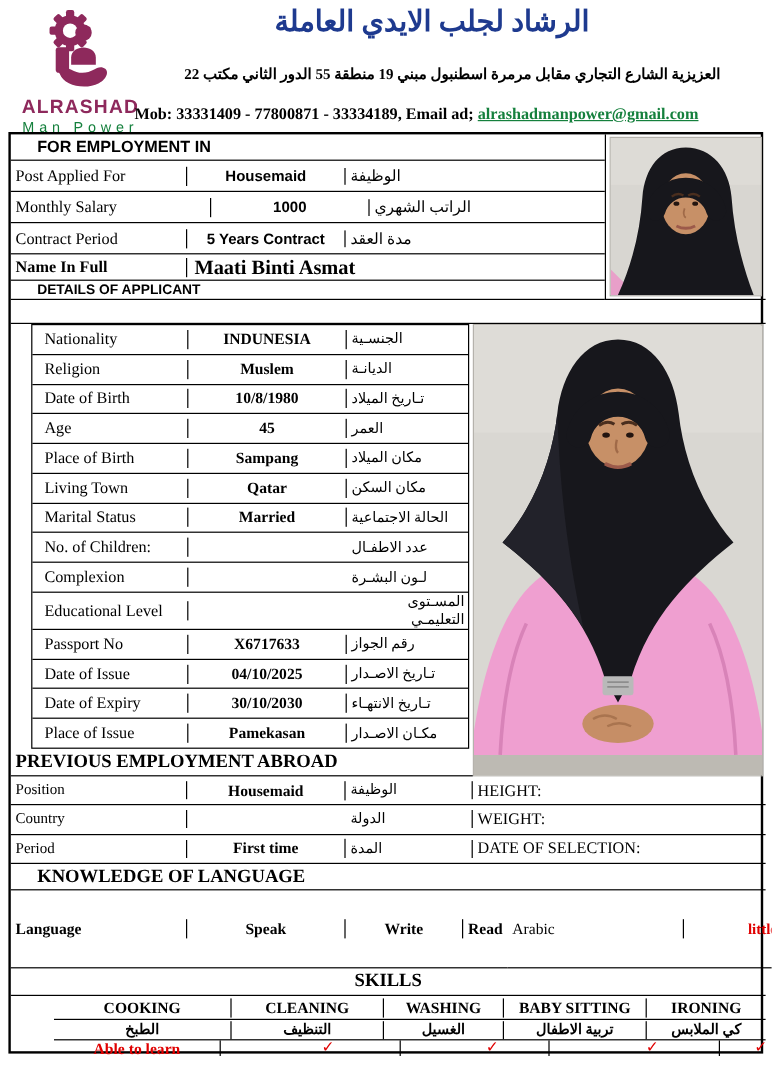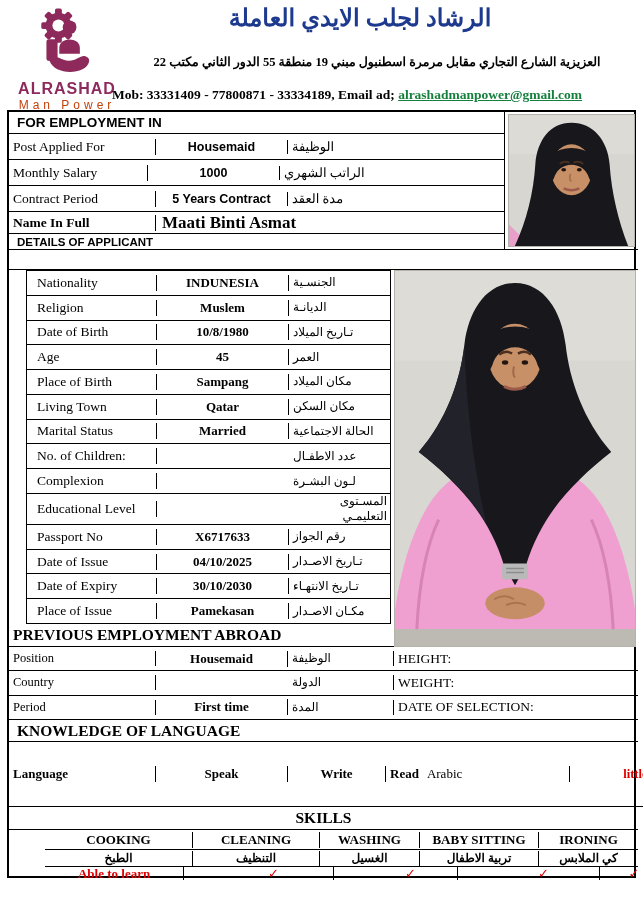--- a/index.html
+++ b/index.html
@@ -7,41 +7,41 @@
   .page {
     position: relative; width: 643px; height: 903px; background: #fff;
     font-family: "Liberation Serif", serif; color: #000; overflow: hidden;
   }
   .abs { position: absolute; }
   .sans { font-family: "Liberation Sans", sans-serif; }
 
   
   .logo { position: absolute; left: 12px; top: 5px; width: 110px; text-align: center; }
   .logo-name { font-family: "Liberation Sans", sans-serif; font-weight: bold; font-size: 16px; letter-spacing: 1px; color: #8e295c; line-height: 1.05; }
-  .logo-sub  { font-family: "Liberation Sans", sans-serif; font-size: 12px; letter-spacing: 4px; color: #c2410c; }
+  .logo-sub  { font-family: "Liberation Sans", sans-serif; font-size: 12px; letter-spacing: 4px; color: #15803d; }
   .title-ar { position: absolute; left: 145px; top: 4px; width: 430px; text-align: center;
               font-size: 24px; font-weight: bold; color: #1e3a8f; direction: rtl; }
   .addr-ar  { position: absolute; left: 118px; top: 54px; width: 518px; text-align: center;
               font-size: 12.5px; font-weight: bold; direction: rtl; }
   .mob-line { position: absolute; left: 112px; top: 87px; width: 528px;
               font-size: 13.5px; font-weight: bold; white-space: nowrap; }
   .email { text-decoration: underline; color: #15803d; cursor: pointer; }
 
   
   .form { position: absolute; left: 7px; top: 110px; width: 629px; height: 768px;
           border: 2px solid #000; background: #fff; }
 
   .row  { display: flex; border-bottom: 1px solid #000; align-items: center; }
   .cell { border-right: 1px solid #000; display: flex; align-items: center;
           padding: 0 4px; font-size: 13.5px; overflow: hidden; }
   .cell:last-child { border-right: none; }
   .lab { }
   .val { justify-content: center; font-weight: bold; }
   .ar  { justify-content: flex-end; direction: rtl; font-size: 13px; }
-  .sec-hdr { border-bottom: 1px solid #000; display: flex; align-items: center; padding: 0 8px;
+  .sec-hdr { border-bottom: 1px solid #000; display: flex; align-items: center; padding: 0 22px;
              font-weight: bold; }
 
   .emp-block { left: 0; top: 0; width: 495px; }
   .emp-title { height: 22px; font-size: 13.5px; }
   .emp-row { height: 26px; }
   .name-row { height: 22px; }
   .name-val { font-size: 17px; font-weight: bold; padding-left: 6px; }
   .details-title { height: 16px; font-size: 11.5px; border-bottom: 1px solid #000; }
 
   .photo-cell { left: 495px; top: 0; width: 134px; height: 138px;
@@ -127,21 +127,21 @@
 
     <div class="abs emp-block">
       <div class="sec-hdr sans emp-title">FOR EMPLOYMENT IN</div>
 
       <div class="row emp-row">
         <div class="cell lab" style="width:147px">Post Applied For</div>
         <div class="cell val sans" style="width:132px;font-size:12.5px">Housemaid</div>
         <div class="cell ar" style="flex:1">الوظيفة</div>
       </div>
       <div class="row emp-row">
-        <div class="cell lab" style="width:139px">Monthly Salary</div>
+        <div class="cell lab" style="width:167px">Monthly Salary</div>
         <div class="cell val sans" style="width:132px;font-size:12.5px">1000</div>
         <div class="cell ar" style="flex:1">الراتب الشهري</div>
       </div>
       <div class="row emp-row">
         <div class="cell lab" style="width:147px">Contract Period</div>
         <div class="cell val sans" style="width:132px;font-size:12.5px">5 Years Contract</div>
         <div class="cell ar" style="flex:1">مدة العقد</div>
       </div>
       <div class="row name-row">
         <div class="cell lab" style="width:147px;font-weight:bold">Name In Full</div>

